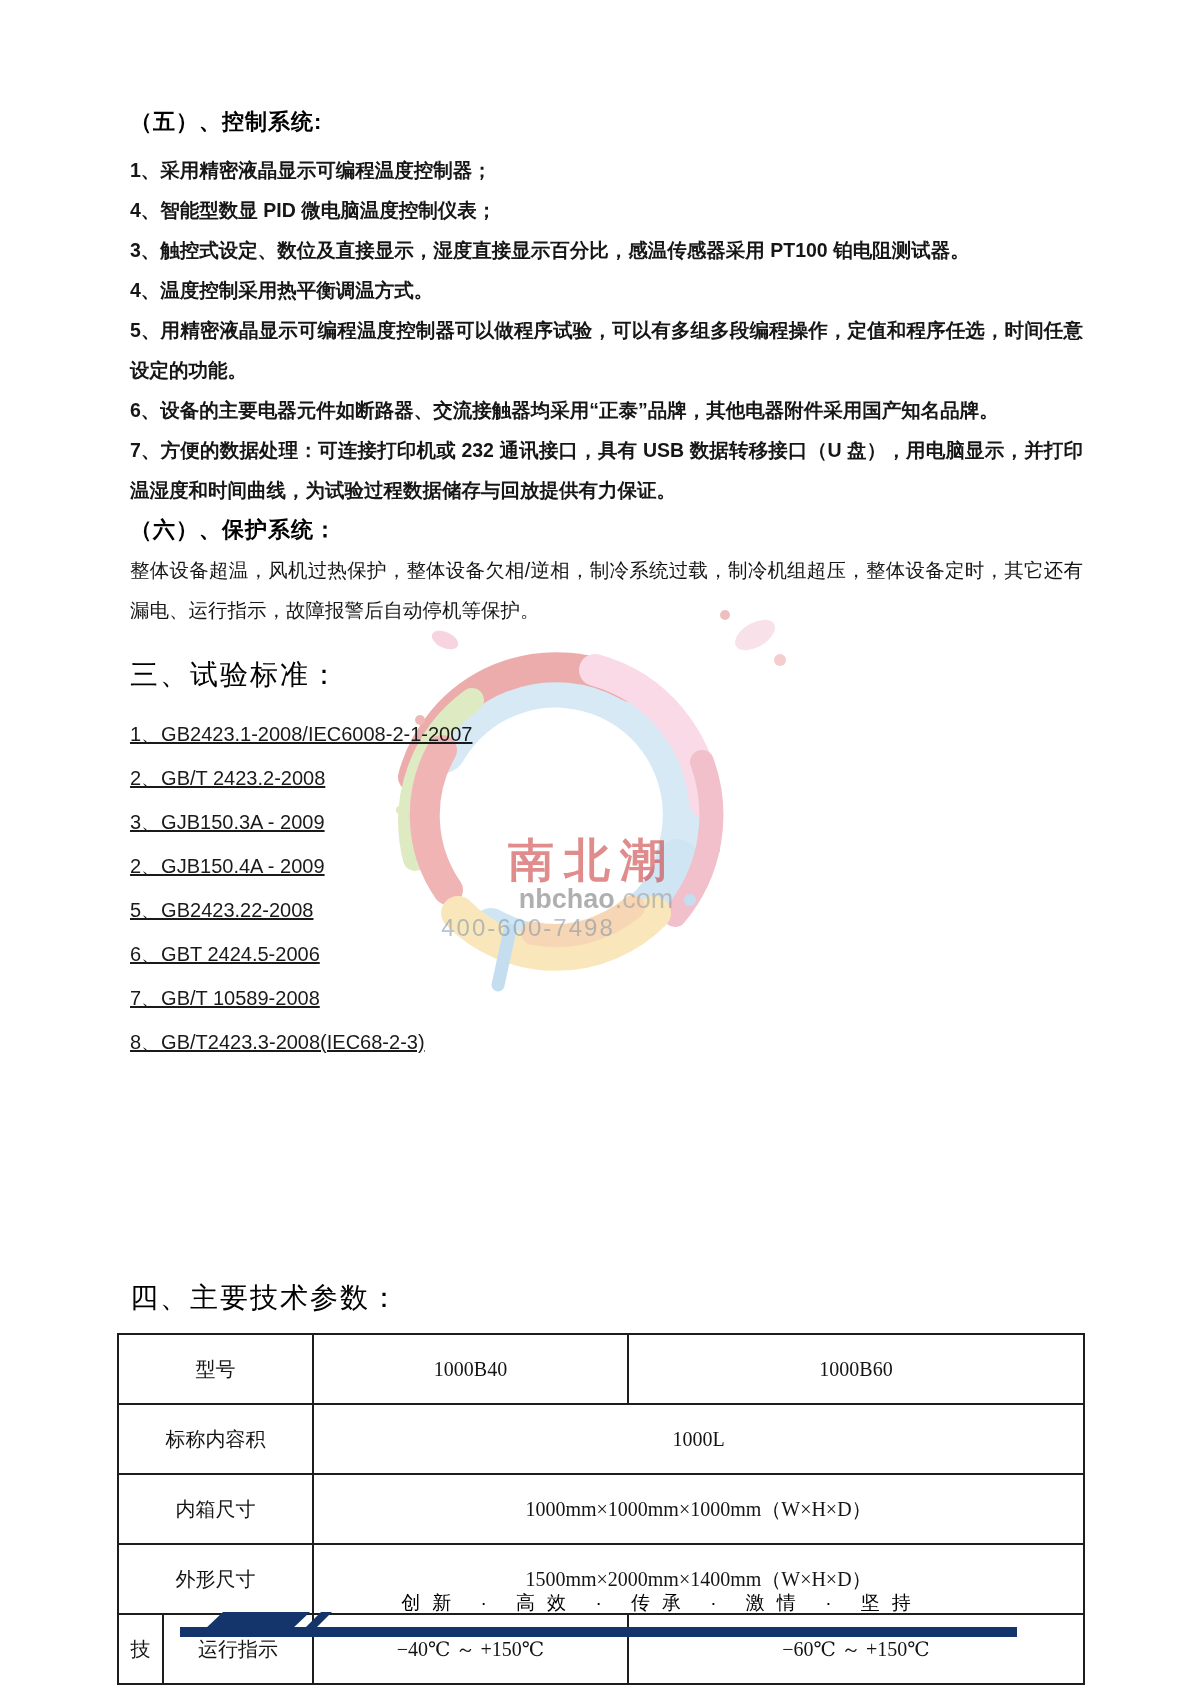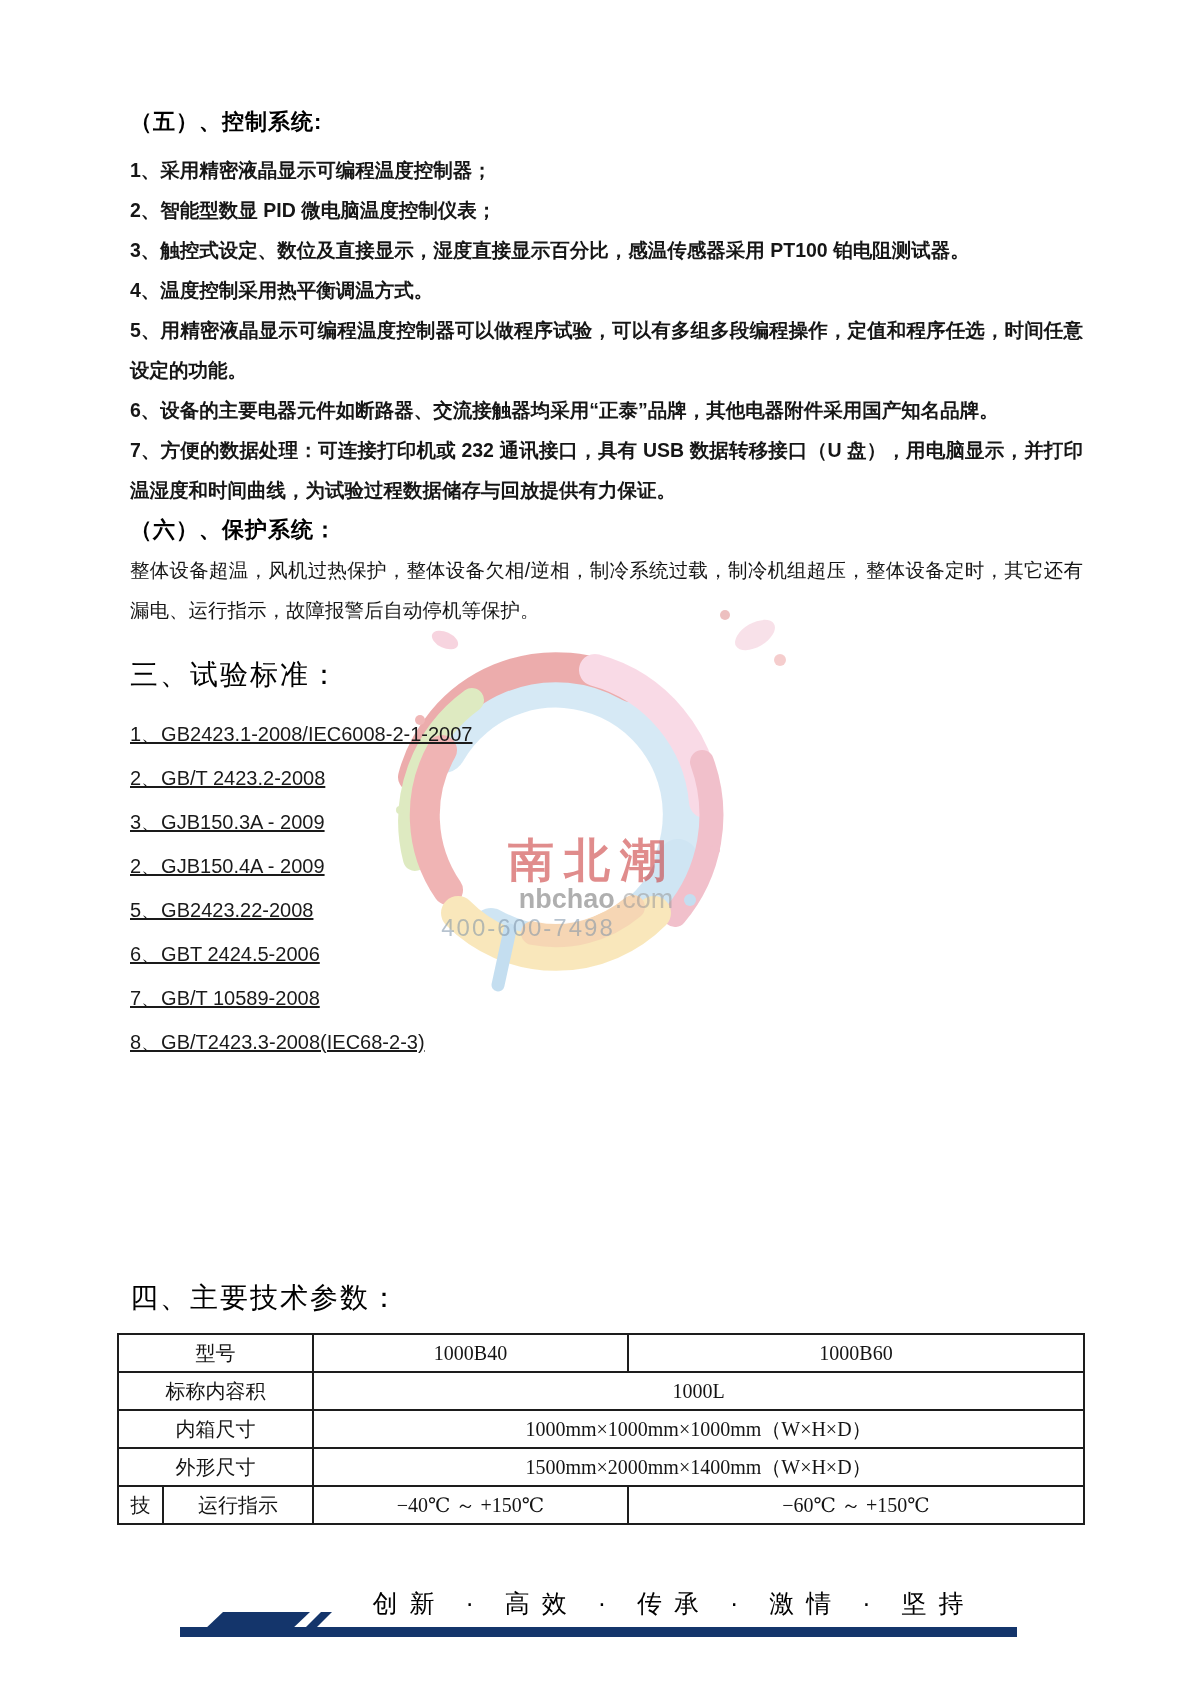--- a/index.html
+++ b/index.html
@@ -16,26 +16,26 @@
   .h-main { font-size:28px; font-weight:400; margin:24px 0 0 0; line-height:42px; letter-spacing:2px; color:#000; }
   .standards { margin-top:16px; }
   .standards p { margin:0; font-size:20px; line-height:44px; color:#1a1a1a; text-align:left;text-decoration:underline; }
   .h-main.params { margin-top:213px; }
   table.param-table {
     margin:14px 0 0 -13px; border-collapse:collapse; table-layout:fixed; width:966px;
     font-family:"Liberation Serif","DejaVu Serif",serif;
   }
   table.param-table td {
     border:2px solid #1d1d1d; height:36px; text-align:center; vertical-align:middle;
-    font-size:20px; padding:0 4px; color:#141414; overflow:hidden; white-space:nowrap;
+    font-size:20px; padding:16px 4px; color:#141414; overflow:hidden; white-space:nowrap;
   }
   .wm { position:absolute; left:360px; top:600px; z-index:1; pointer-events:none; }
   .footer-slogan {
-    position:absolute; left:344px; top:1588px; width:660px; height:30px; line-height:30px;
-    text-align:center; font-size:25px; letter-spacing:12px; color:#000; z-index:2; white-space:nowrap;
+    position:absolute; left:332px; top:1588px; width:660px; height:30px; line-height:30px;
+    text-align:center; font-size:19px; letter-spacing:12px; color:#000; z-index:2; white-space:nowrap;
   }
   .footer-art { position:absolute; left:175px; top:1603px; z-index:2; }
 </style>
 </head>
 <body>
 
 <div class="page">
 
   <svg class="wm" width="440" height="420" viewBox="0 0 440 420" xmlns="http://www.w3.org/2000/svg">
     <g opacity="0.42" stroke-linecap="round" fill="none">
@@ -67,21 +67,21 @@
       <text x="168" y="336" text-anchor="middle" font-size="24" letter-spacing="2" fill="#7d93a8">400-600-7498</text>
     </g>
   </svg>
 
   <main class="doc">
 
     <h2 class="h-sub">（五）、控制系统:</h2>
 
     <div class="body-text items">
       <p>1、采用精密液晶显示可编程温度控制器；</p>
-      <p>2、智能型数显 PID 微电脑温度控制仪表；</p>
+      <p>4、智能型数显 PID 微电脑温度控制仪表；</p>
       <p>3、触控式设定、数位及直接显示，湿度直接显示百分比，感温传感器采用 PT100 铂电阻测试器。</p>
       <p>4、温度控制采用热平衡调温方式。</p>
       <p>5、用精密液晶显示可编程温度控制器可以做程序试验，可以有多组多段编程操作，定值和程序任选，时间任意设定的功能。</p>
       <p>6、设备的主要电器元件如断路器、交流接触器均采用“正泰”品牌，其他电器附件采用国产知名品牌。</p>
       <p>7、方便的数据处理：可连接打印机或 232 通讯接口，具有 USB 数据转移接口（U 盘），用电脑显示，并打印温湿度和时间曲线，为试验过程数据储存与回放提供有力保证。</p>
     </div>
 
     <h2 class="h-sub second">（六）、保护系统：</h2>
 
     <div class="body-text">

